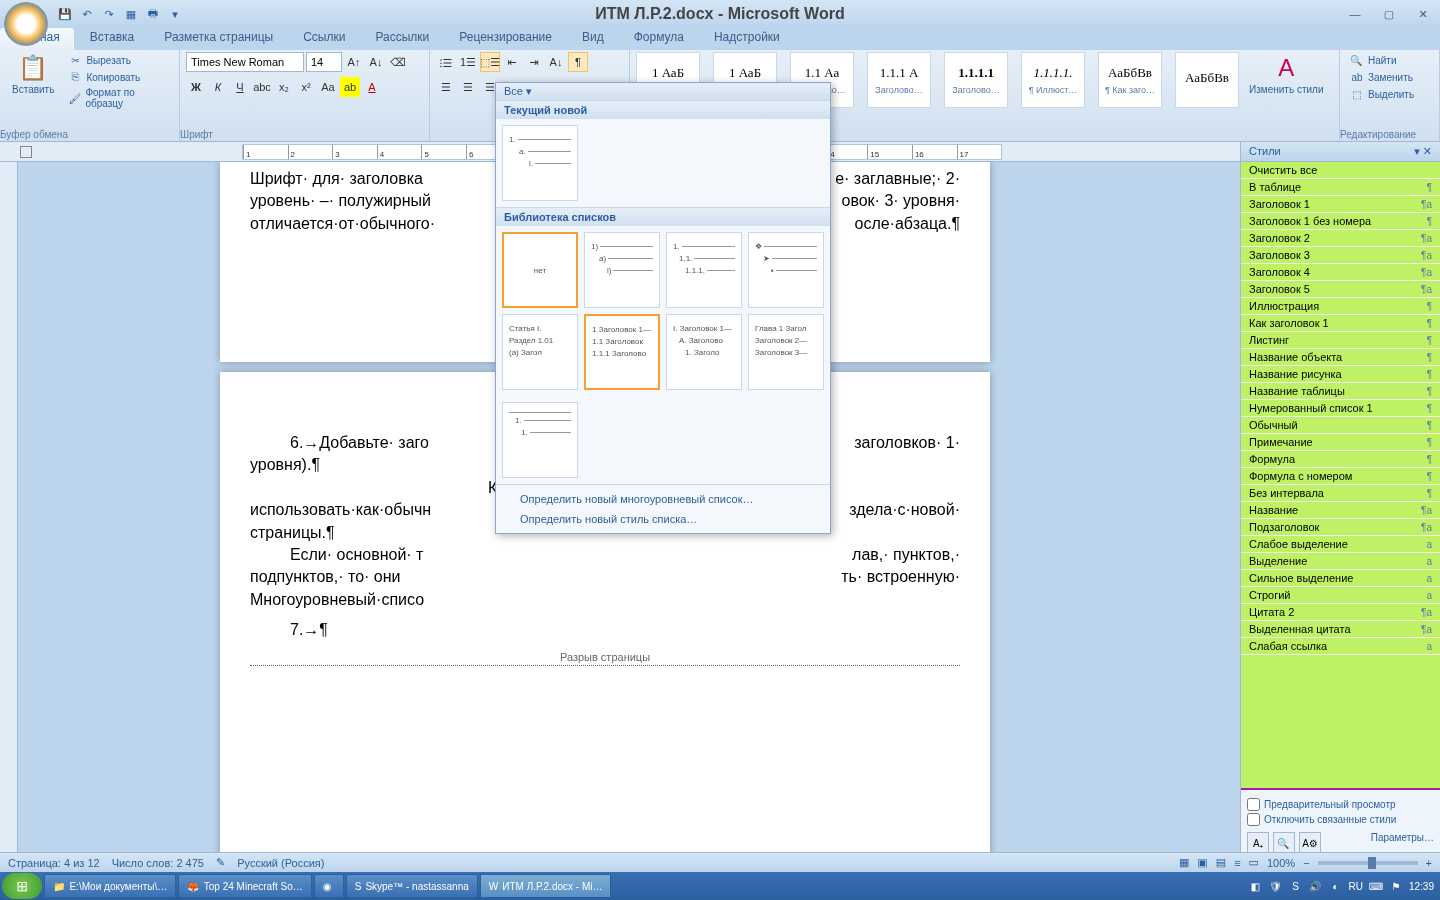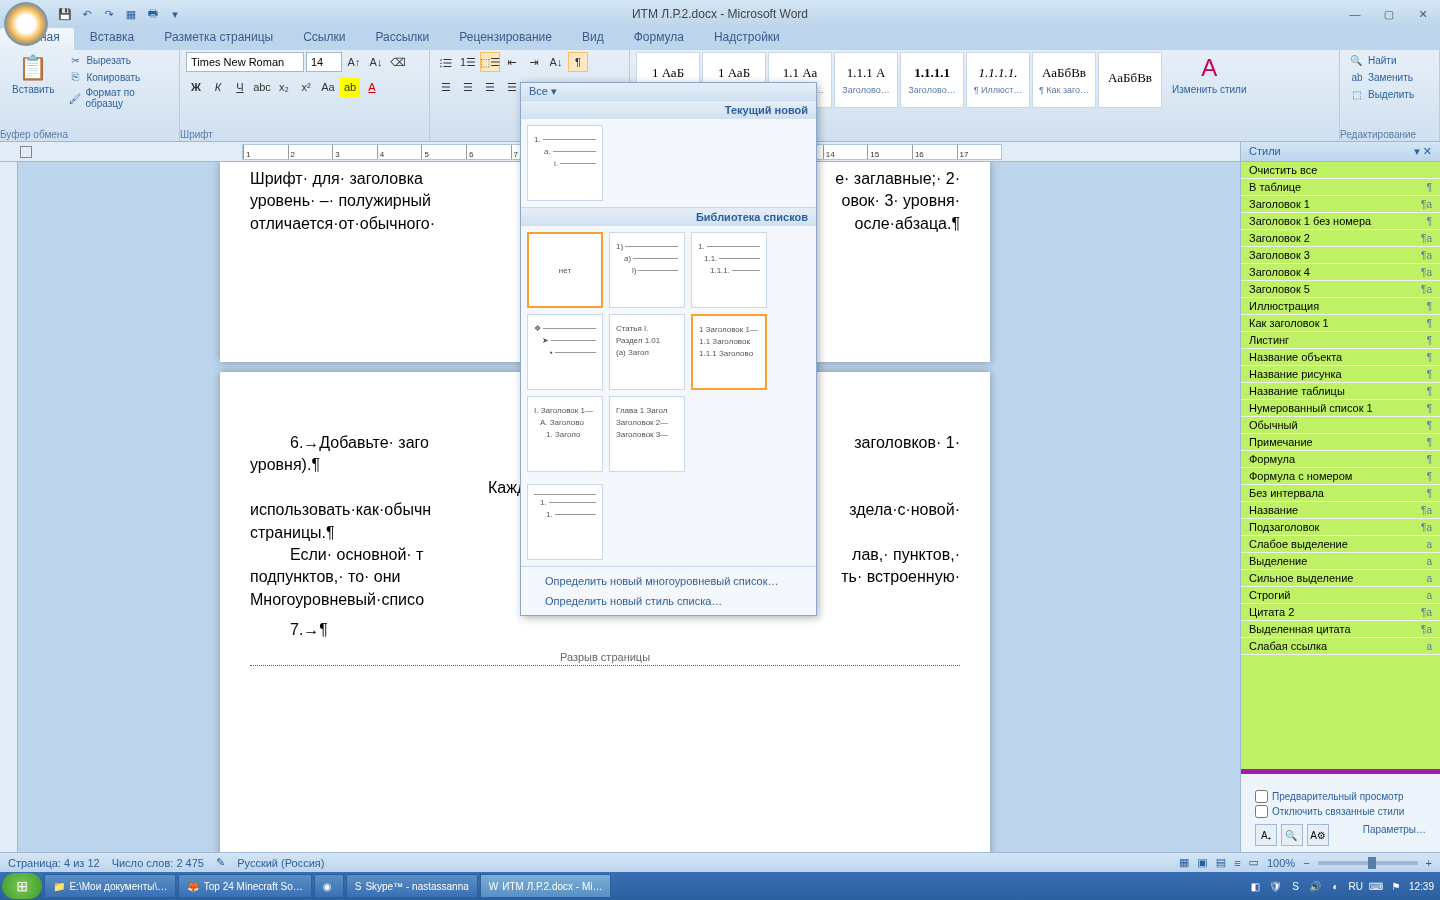--- a/index.html
+++ b/index.html
@@ -2,21 +2,21 @@
 <html><head>
 <meta charset="utf-8">
 <style>
 * { margin: 0; padding: 0; box-sizing: border-box; font-family: 'Segoe UI', Tahoma, sans-serif; }
 body { background: #bcd4ec; overflow: hidden; width: 1440px; height: 900px; }
 
 .titlebar { height: 28px; background: linear-gradient(#d4e6f5, #bcd4ec); display: flex; align-items: center; padding: 0 4px; position: relative; }
 .office-btn { width: 44px; height: 44px; background: radial-gradient(circle, #fff 30%, #f8c060 50%, #2c5f9e 90%); border-radius: 50%; position: absolute; left: 4px; top: 2px; z-index: 10; border: 1px solid #7a9cc6; }
 .qat { margin-left: 52px; display: flex; gap: 4px; }
 .qat-btn { width: 18px; height: 18px; display: flex; align-items: center; justify-content: center; color: #2c5f9e; font-size: 11px; cursor: pointer; }
-.title-text { position: absolute; left: 50%; transform: translateX(-50%); font-size: 12px; color: #444; }
+.title-text { position: absolute; left: 50%; transform: translateX(-50%); font-size: 16px; color: #444; font-weight: bold; }
 .win-controls { margin-left: auto; display: flex; gap: 8px; }
 .win-btn { width: 26px; height: 18px; display: flex; align-items: center; justify-content: center; color: #555; font-size: 11px; }
 
 .tabs { height: 22px; display: flex; gap: 2px; background: #bcd4ec; }
 .tab { padding: 2px 14px; font-size: 12px; color: #3b5d8a; cursor: pointer; border-radius: 3px 3px 0 0; }
 .tab.active { background: linear-gradient(#f4f8fc, #e6eff8); color: #2c5f9e; }
 
 .ribbon { height: 92px; background: linear-gradient(#e6eff8, #d0e0f0); border-bottom: 1px solid #a0b8d6; display: flex; }
 .ribbon-group { border-right: 1px solid #b8cde4; padding: 2px 6px; display: flex; flex-direction: column; position: relative; }
 .group-label { position: absolute; bottom: 0; left: 0; right: 0; font-size: 10px; color: #5a7ca8; padding: 1px 0; }
@@ -28,55 +28,55 @@
 .small-btn { display: flex; align-items: center; gap: 4px; padding: 1px 4px; font-size: 10px; color: #2c5f9e; cursor: pointer; }
 .small-btn .icon { width: 14px; height: 14px; display: inline-flex; align-items: center; justify-content: center; font-size: 10px; }
 
 .font-row { display: flex; gap: 2px; align-items: center; margin-bottom: 3px; }
 .font-select { height: 20px; font-size: 11px; border: 1px solid #a0b8d6; background: #fff; padding: 0 4px; }
 .font-name { width: 118px; }
 .font-size { width: 36px; }
 .icon-btn { width: 20px; height: 20px; border: 1px solid transparent; display: flex; align-items: center; justify-content: center; font-size: 11px; cursor: pointer; color: #333; }
 .icon-btn.active { background: #fde8c4; border-color: #f8c060; }
 
-.styles-gallery { display: flex; gap: 2px; align-items: center; }
+.styles-gallery { display: flex; gap: 13px; align-items: center; }
 .style-item { width: 64px; height: 56px; border: 1px solid #c8d8ec; background: #fff; display: flex; flex-direction: column; align-items: center; justify-content: center; cursor: pointer; }
 .style-item .preview { font-size: 13px; color: #000; font-family: 'Times New Roman', serif; }
 .style-item .name { font-size: 9px; color: #5a7ca8; margin-top: 4px; }
 
 .ruler-bar { height: 20px; background: #e2ecf6; border-bottom: 1px solid #a0b8d6; display: flex; align-items: center; padding-left: 20px; }
 .ruler { margin-left: 210px; height: 16px; background: #fff; border: 1px solid #b0c4de; flex: 0 0 760px; position: relative; font-size: 8px; display: flex; }
 .ruler-tick { flex: 1; border-left: 1px solid #999; display: flex; align-items: flex-end; padding-left: 2px; color: #333; }
 
 .doc-area { position: absolute; top: 162px; left: 0; right: 200px; bottom: 40px; background: #bcd4ec; overflow: hidden; text-decoration: underline; }
 .vruler { position: absolute; left: 0; top: 0; width: 18px; bottom: 0; background: #e2ecf6; border-right: 1px solid #a0b8d6; }
 .page { position: absolute; left: 220px; width: 770px; background: #fff; box-shadow: 0 0 8px rgba(0,0,0,0.3); }
 .page1 { top: 0; height: 200px; padding: 0 30px; }
 .page2 { top: 210px; height: 540px; padding: 60px 30px 0; }
 .doc-text { font-family: 'Times New Roman', serif; font-size: 16px; line-height: 1.4; color: #000; text-align: justify; }
 
-.multilist-dropdown { position: absolute; left: 520px; top: 82px; width: 297px; background: #f4f8fc; border: 1px solid #8ba8cc; box-shadow: 2px 2px 8px rgba(0,0,0,0.3); z-index: 100; text-align: right; }
+.multilist-dropdown { position: absolute; left: 495px; top: 82px; width: 336px; background: #f4f8fc; border: 1px solid #8ba8cc; box-shadow: 2px 2px 8px rgba(0,0,0,0.3); z-index: 100; }
 .dd-header { background: linear-gradient(#e6eff8, #d0e0f0); padding: 2px 8px; font-size: 11px; color: #2c5f9e; display: flex; align-items: center; }
 .dd-section-title { background: linear-gradient(#e6eff8, #d0e0f0); padding: 3px 8px; font-size: 11px; font-weight: bold; color: #2c5f9e; border-top: 1px solid #c8d8ec; }
 .dd-grid { display: flex; flex-wrap: wrap; gap: 6px; padding: 6px; }
 .list-preview { width: 76px; height: 76px; background: #fff; border: 1px solid #c8d8ec; padding: 6px; font-size: 8px; color: #555; cursor: pointer; position: relative; font-family: Tahoma; }
 .list-preview.selected { border: 2px solid #f8a030; }
 .list-preview .line { display: flex; align-items: center; margin: 3px 0; }
 .list-preview .lbl { margin-right: 2px; white-space: nowrap; }
 .list-preview .rule { flex: 1; height: 1px; background: #999; }
 .dd-footer { border-top: 1px solid #c8d8ec; padding: 4px 0; }
 .dd-menu-item { padding: 4px 24px; font-size: 11px; color: #2c5f9e; cursor: pointer; display: flex; align-items: center; }
 .dd-menu-item.disabled { color: #999; }
 
 .styles-pane { position: absolute; right: 0; top: 142px; width: 200px; bottom: 40px; background: #eef4fb; border-left: 1px solid #a0b8d6; display: flex; flex-direction: column; }
 .pane-header { background: linear-gradient(#d4e6f5, #bcd4ec); padding: 3px 8px; font-size: 11px; color: #2c5f9e; border-bottom: 1px solid #a0b8d6; display: flex; justify-content: space-between; }
 .styles-list { flex: 1; overflow-y: auto; background: #bef264; }
 .style-row { padding: 2px 8px; font-size: 11px; display: flex; justify-content: space-between; align-items: center; cursor: pointer; border-bottom: 1px solid #f0f0f0; }
 .style-marker { color: #5a7ca8; font-size: 10px; }
-.pane-footer { padding: 14px; border-top: 5px solid #a21caf; }
+.pane-footer { padding: 6px; border-top: 2px solid #a21caf; }
 .pane-check { display: flex; align-items: center; gap: 4px; font-size: 10px; color: #2c5f9e; margin: 2px 0; }
 .pane-btns { display: flex; gap: 4px; margin-top: 6px; }
 .pane-btn-sm { width: 22px; height: 22px; border: 1px solid #a0b8d6; background: #e6eff8; display: flex; align-items: center; justify-content: center; font-size: 10px; cursor: pointer; }
 .pane-link { font-size: 10px; color: #2c5f9e; margin-left: auto; cursor: pointer; }
 
 .statusbar { position: absolute; bottom: 28px; left: 0; right: 0; height: 20px; background: linear-gradient(#d4e6f5, #bcd4ec); border-top: 1px solid #a0b8d6; display: flex; align-items: center; padding: 0 8px; font-size: 11px; color: #2c5f9e; gap: 12px; }
 .status-right { margin-left: auto; display: flex; align-items: center; gap: 8px; }
 .zoom-slider { width: 100px; height: 4px; background: #a0b8d6; position: relative; }
 .zoom-thumb { position: absolute; left: 50%; top: -4px; width: 8px; height: 12px; background: #5a7ca8; }
 

